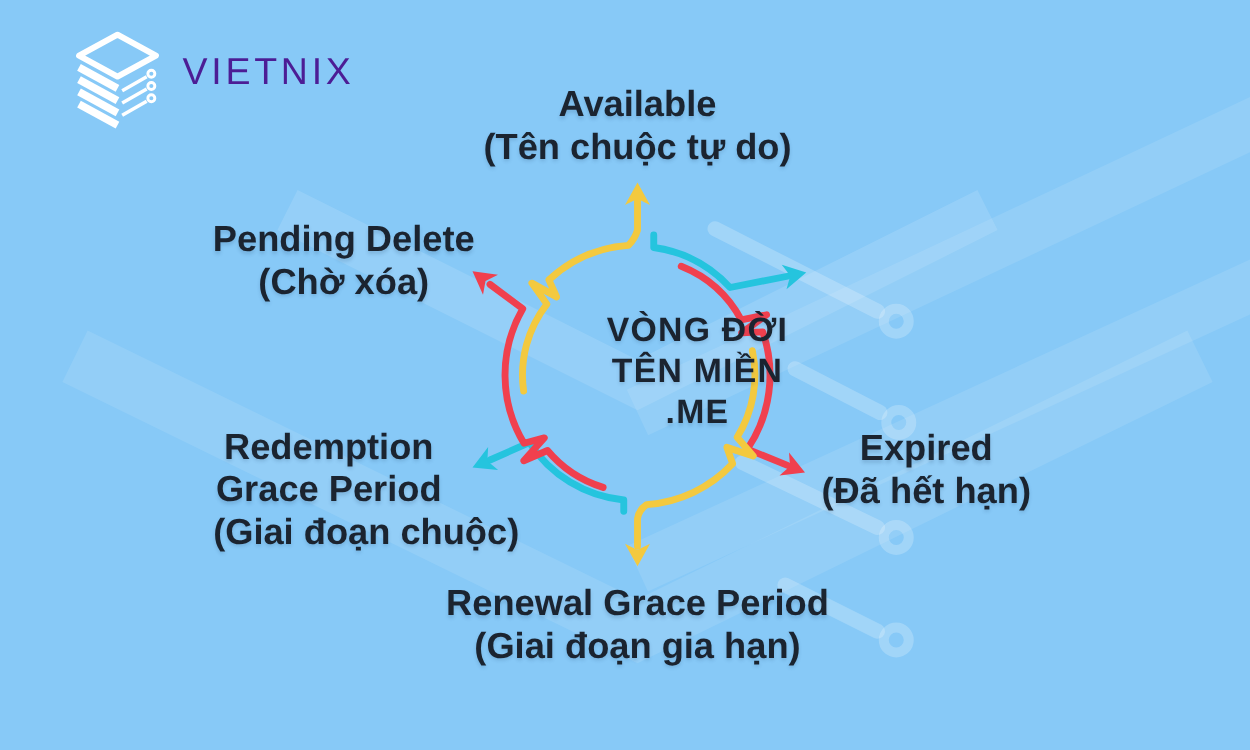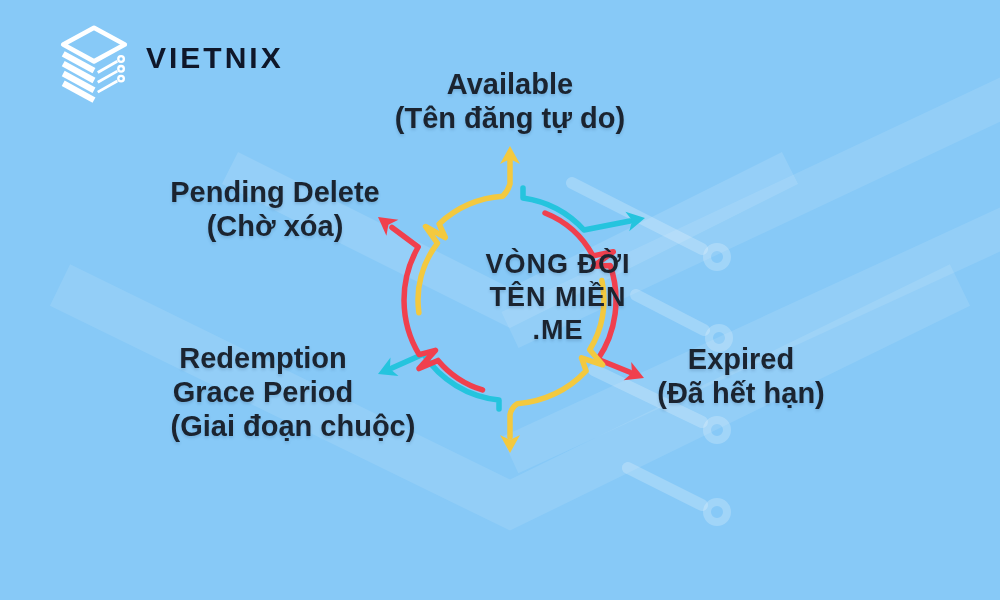--- a/index.html
+++ b/index.html
@@ -37,22 +37,22 @@
     letter-spacing:1px;
     text-shadow:0 2px 3px rgba(30,60,100,0.18);
     white-space:nowrap;
     margin-left:48px;
   }
   #brand{
     position:absolute;left:52px;top:22px;
     display:flex;align-items:center;gap:10px;
   }
   #brand-text{
-    color:#0f172a;
-    font-weight:bold;
+    color:#4c1d95;
+    font-weight:normal;
     font-size:30px;
     letter-spacing:3px;
     margin-top:-16px;
   }
 </style>
 </head>
 <body>
 
 <div id="canvas">
 
@@ -123,29 +123,33 @@
           <circle cx="74" cy="49" r="3"></circle>
           <circle cx="74" cy="59.5" r="3"></circle>
         </g>
       </g>
     </svg>
     <span id="brand-text">VIETNIX</span>
   </div>
 
   <div class="stage-label" style="left:510px;top:101px;">
     <div>Available</div>
-    <div>(Tên đăng tự do)</div>
+    <div>(Tên chuộc tự do)</div>
   </div>
 
 
   <div class="stage-label" style="left:741px;top:376px;">
     <div>Expired</div>
     <div>(Đã hết hạn)</div>
   </div>
 
+  <div class="stage-label" style="left:510px;top:500px;">
+    <div>Renewal Grace Period</div>
+    <div>(Giai đoạn gia hạn)</div>
+  </div>
 
   <div class="stage-label" id="label-redemption" style="left:263px;top:392px;">
     <div class="wrap">Redemption Grace Period</div>
     <div>(Giai đoạn chuộc)</div>
   </div>
 
   <div class="stage-label" style="left:275px;top:209px;">
     <div>Pending Delete</div>
     <div>(Chờ xóa)</div>
   </div>

